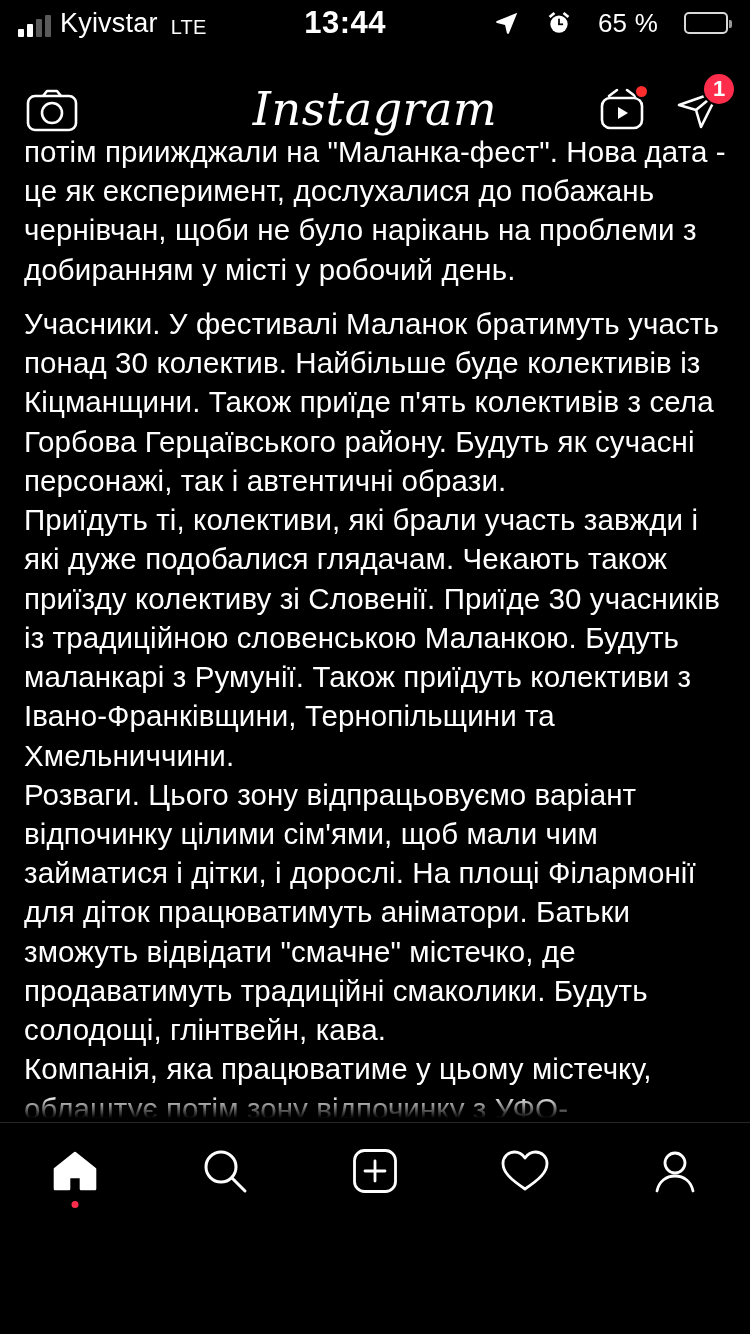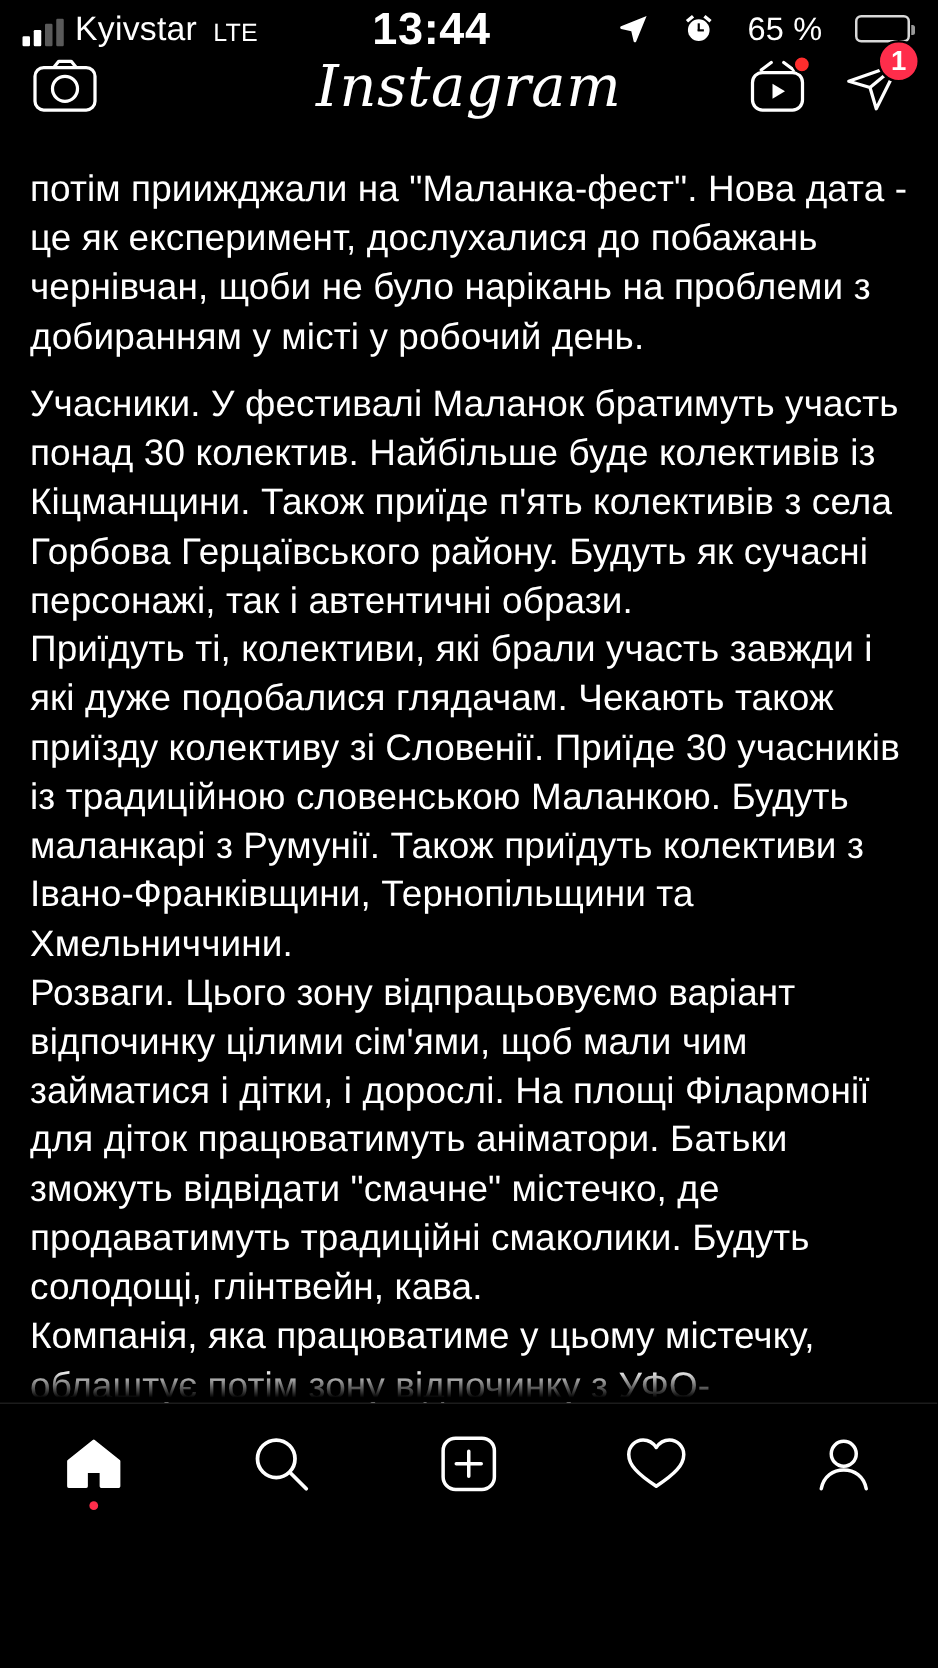--- a/index.html
+++ b/index.html
@@ -35,21 +35,21 @@
   .signal i { display: block; width: 6px; background: #fff; border-radius: 1px; }
   .signal i:nth-child(1) { height: 8px; }
   .signal i:nth-child(2) { height: 13px; }
   .signal i:nth-child(3) { height: 18px; background: #5a5a5a; }
   .signal i:nth-child(4) { height: 22px; background: #5a5a5a; }
   .carrier { font-size: 27px; line-height: 1; }
   .lte { font-size: 20px; line-height: 1; margin-left: 4px; }
   .sb-center {
     flex: 1;
     text-align: center;
-    font-size: 36px;
+    font-size: 31px;
     font-weight: 600;
     letter-spacing: 0.5px;
     margin-left: -10px;
   }
   .sb-right { display: flex; align-items: center; gap: 26px; font-size: 26px; }
   .loc-icon svg, .alarm-icon svg { display: block; }
   .batt-pct { font-size: 26px; }
   .batt {
     width: 44px; height: 22px;
     border: 2px solid rgba(255,255,255,0.85);
@@ -65,21 +65,21 @@
     background: rgba(255,255,255,0.6);
     border-radius: 0 2px 2px 0;
   }
   .batt-fill { height: 100%; width: 65%; background: #fff; border-radius: 2px; }
 
   
   .navbar {
     height: 86px;
     flex: 0 0 86px;
     display: flex;
-    align-items: flex-start;
+    align-items: flex-end;
     padding: 0 26px;
     position: relative;
   }
   .nav-left, .nav-right { display: flex; align-items: center; }
   .nav-right { gap: 28px; margin-left: auto; position: relative; }
   .brand {
     position: absolute;
     left: 0; right: 0;
     text-align: center;
     font-family: "DejaVu Serif", "Liberation Serif", serif;

